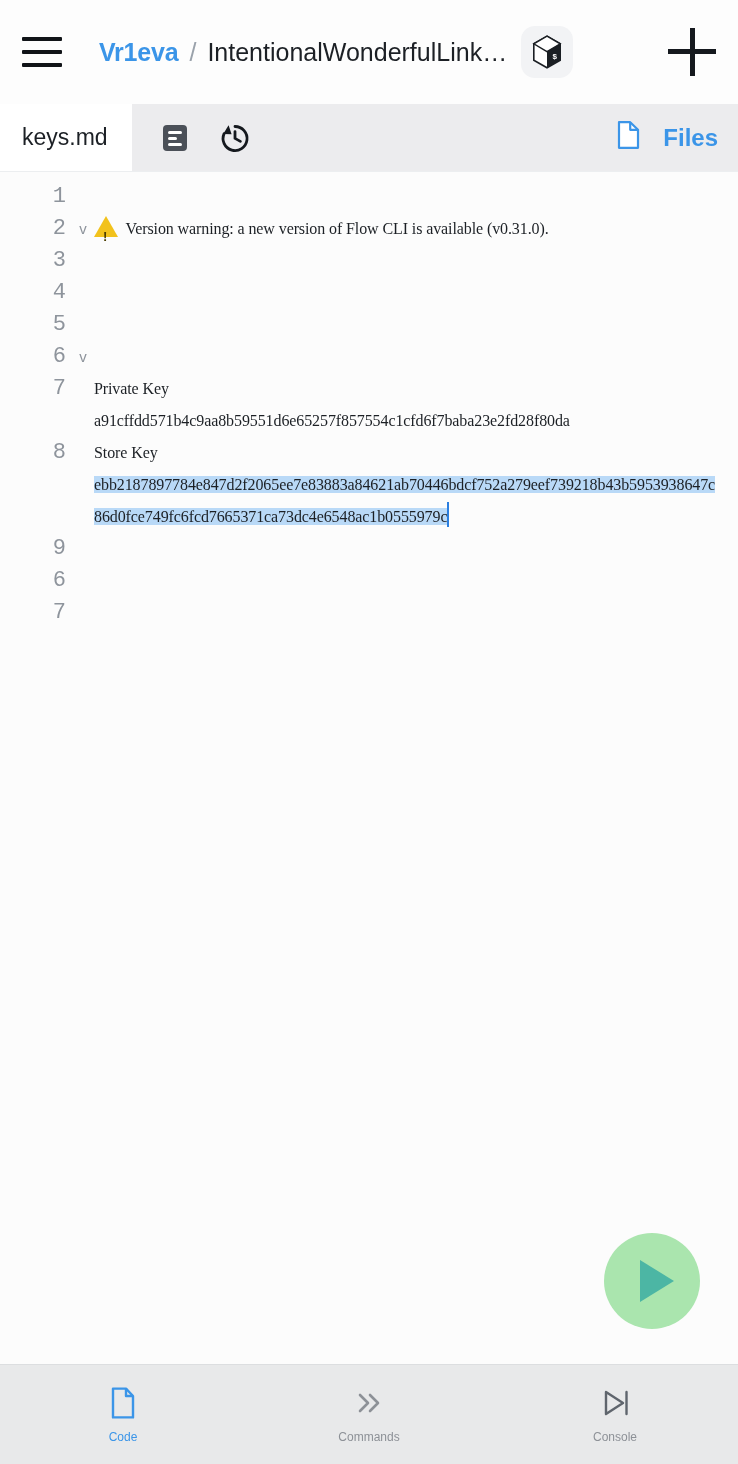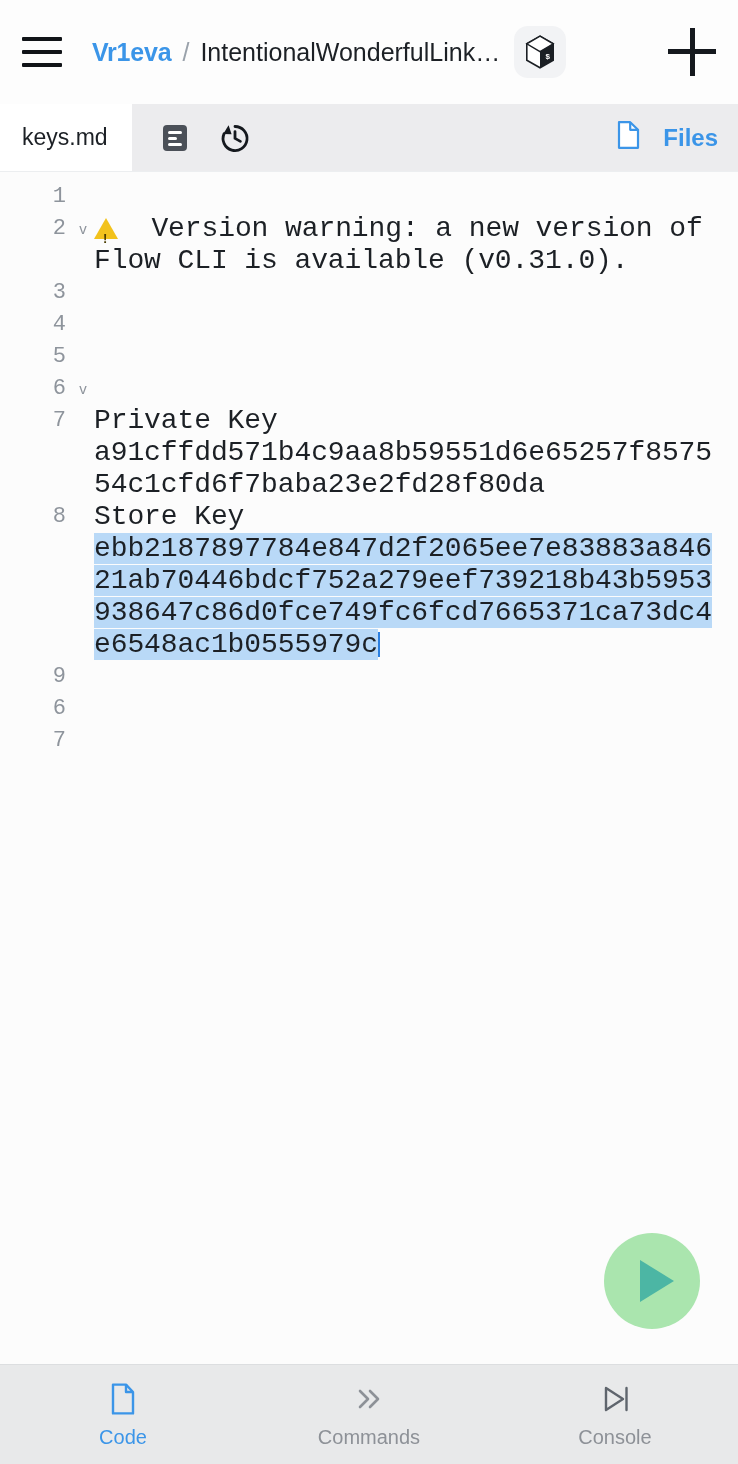--- a/index.html
+++ b/index.html
@@ -20,20 +20,21 @@
 
   
   .topbar {
     height: 104px;
     flex: 0 0 104px;
     display: flex;
     align-items: center;
     padding: 0 22px;
     background: #fdfdfd;
     position: relative;
+    gap: 7px;
   }
   .hamburger {
     width: 40px; height: 30px;
     display: flex; flex-direction: column; justify-content: space-between;
     margin-right: 30px;
     cursor: pointer;
   }
   .hamburger span {
     display: block; height: 4px; width: 100%;
     background: #111418; border-radius: 1px;
@@ -158,22 +159,22 @@
     color: #8e949c;
     font-size: 15px;
     line-height: 32px;
     text-align: center;
     user-select: none;
     cursor: pointer;
   }
   .code-text {
     flex: 1 1 auto;
     padding-right: 20px;
-    font-family: Liberation Mono, monospace;
-    font-size: 28px;
+    font-family: Liberation Serif, serif;
+    font-size: 16px;
     line-height: 32px;
     color: #1c2025;
     white-space: pre-wrap;
     word-break: break-all;
     letter-spacing: -0.1px;
   }
   .warn-tri {
     display: inline-block;
     width: 0; height: 0;
     border-left: 12px solid transparent;
@@ -233,21 +234,21 @@
     display: flex;
     align-items: center;
     border-top: 1px solid #dcdee0;
   }
   .nav-item {
     flex: 1 1 0;
     display: flex; flex-direction: column; align-items: center;
     gap: 9px;
     cursor: pointer;
   }
-  .nav-label { font-size: 20px; color: #8d9197; }
+  .nav-label { font-size: 12px; color: #8d9197; }
   .nav-item.active .nav-label { color: #3b95e8; }
   .nav-ico { height: 36px; display: flex; align-items: center; justify-content: center; }
 </style>
 </head>
 <body>
 
 <div id="app">
 
   <div class="topbar">
     <div class="hamburger">

